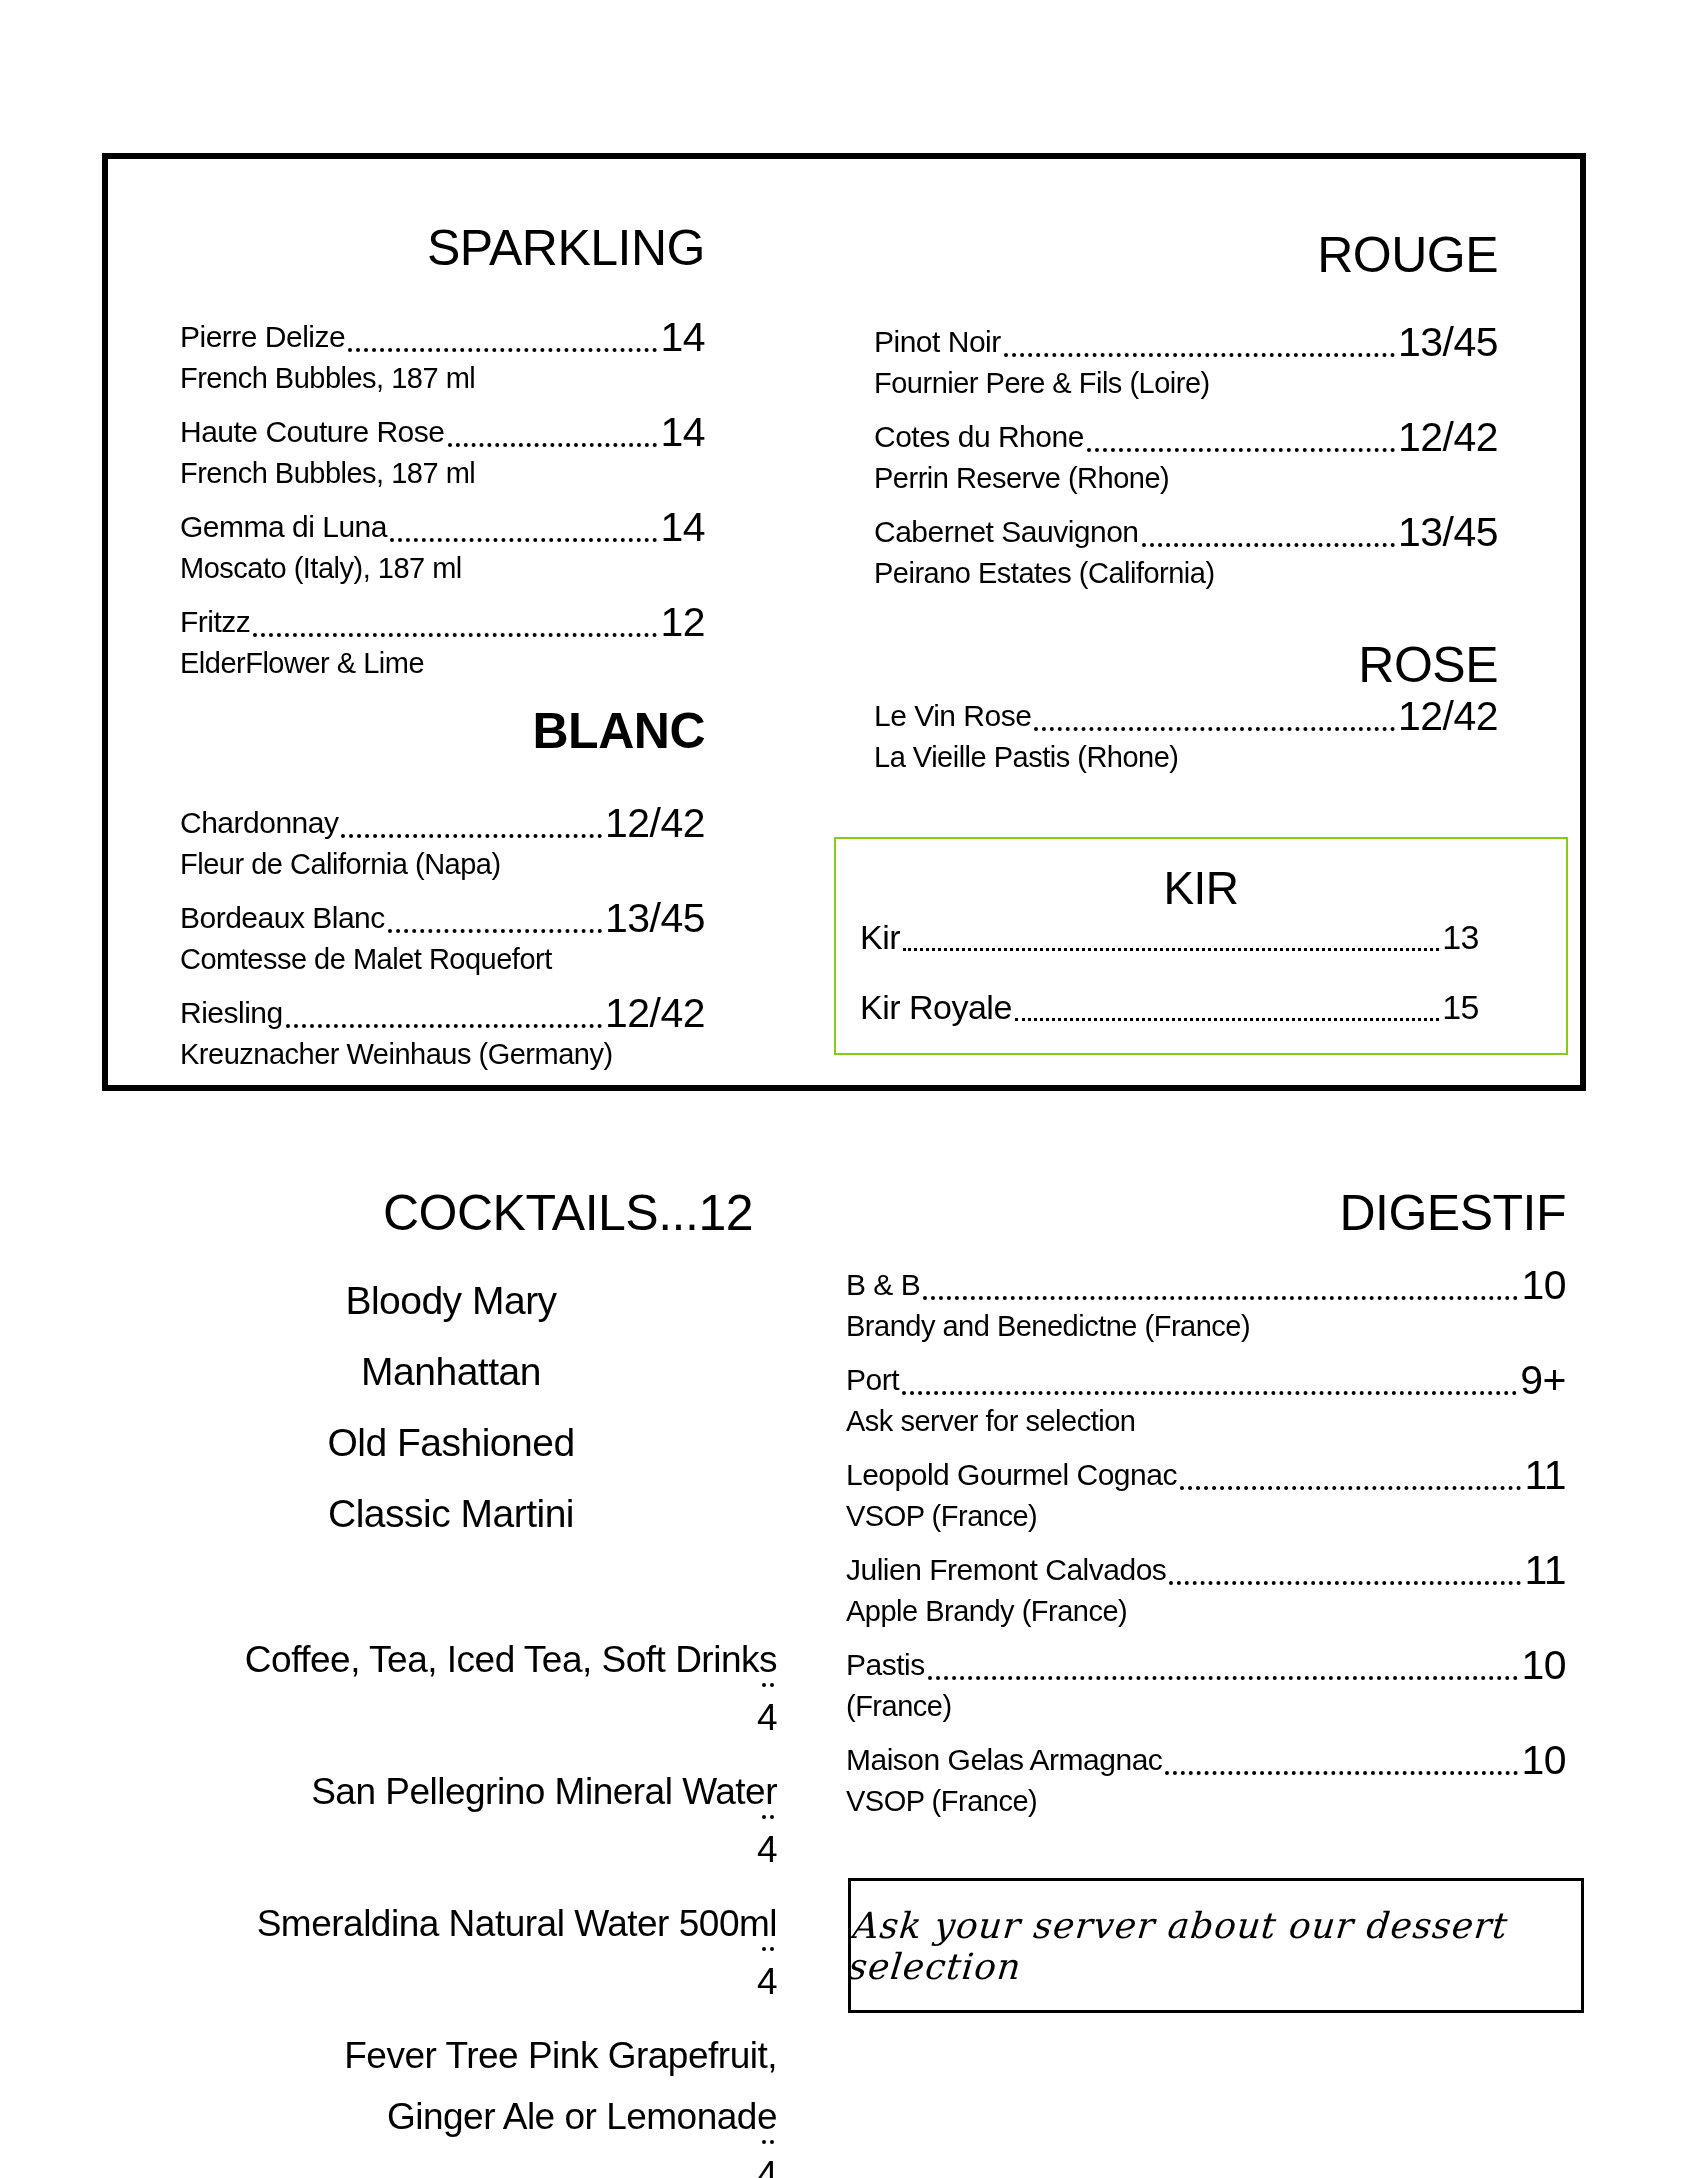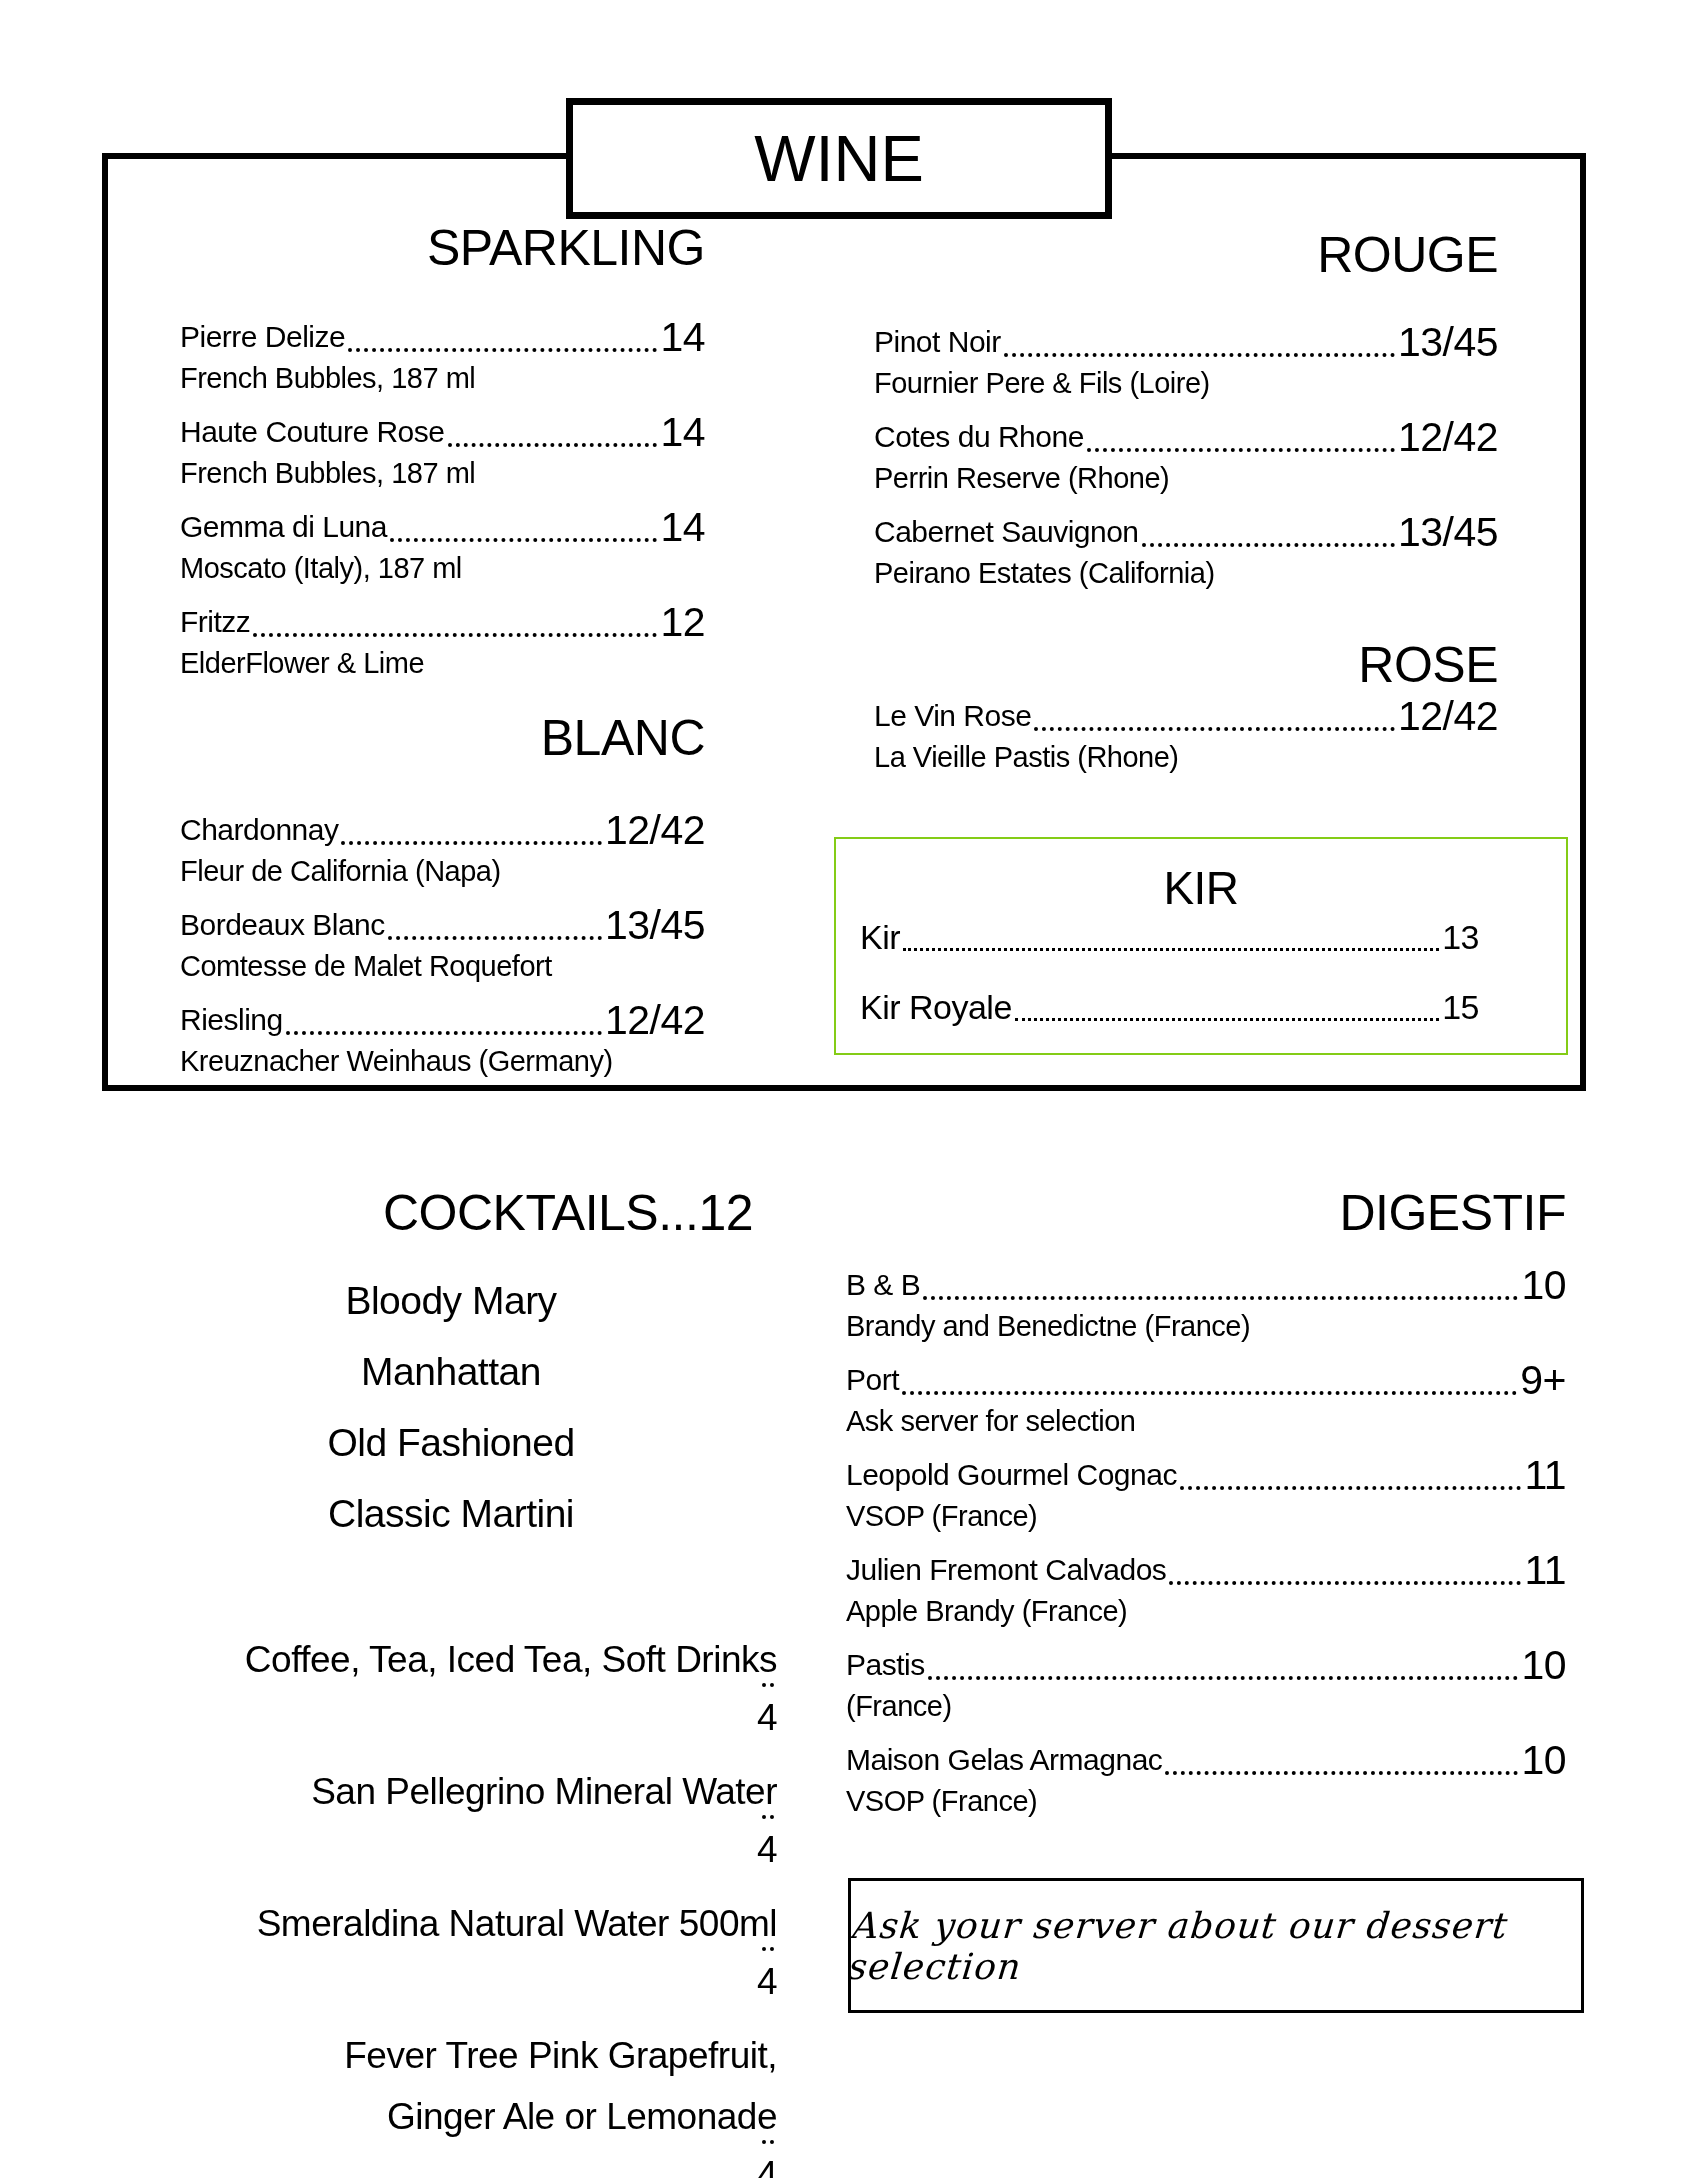--- a/index.html
+++ b/index.html
@@ -25,21 +25,21 @@
   
   .col{position:absolute;box-sizing:border-box;z-index:3;}
   #left-col{left:180px;top:223px;width:525px;}
   #right-col{left:874px;top:230px;width:624px;}
   #cocktails{left:149px;top:1188px;width:604px;text-align:center;}
   #non-alcoholic{left:109px;top:1637px;width:668px;}
   #digestif{left:846px;top:1188px;width:720px;}
 
   .sec-title{font-size:50px;line-height:50px;text-align:right;white-space:nowrap;}
   #left-col .sec-title.first{margin-bottom:40px;}
-  #left-col .sec-title.mid{margin-top:33px;margin-bottom:43px;}
+  #left-col .sec-title.mid{margin-top:26px;margin-bottom:43px;font-weight:bold;}
   #right-col .sec-title.first{margin-bottom:38px;}
   #right-col .sec-title.mid{margin-top:50px;margin-bottom:2px;}
 
   
   .mi{margin-bottom:13px;}
   .row{display:flex;align-items:flex-end;}
   .nm{font-size:30px;line-height:48px;white-space:nowrap;}
   .pr{font-size:41px;line-height:48px;white-space:nowrap;}
   .dots{flex:1 1 auto;border-bottom:4px dotted #000;margin:0 3px 9px 3px;min-width:12px;}
   .desc{font-size:29px;line-height:34px;white-space:nowrap;}
@@ -64,23 +64,20 @@
   
   #digestif .sec-title{margin-bottom:23px;}
 </style>
 </head>
 <body>
 
 <div id="page">
 
   <div class="main-box"></div>
 
-  <div class="wine-box">
-    <div class="wine-title">WINE</div>
-  </div>
 
   <div id="left-col" class="col">
     <div class="sec-title first">SPARKLING</div>
 
     <div class="mi">
       <div class="row">
         <span class="nm">Pierre Delize</span>
         <span class="dots"></span>
         <span class="pr">14</span>
       </div>

